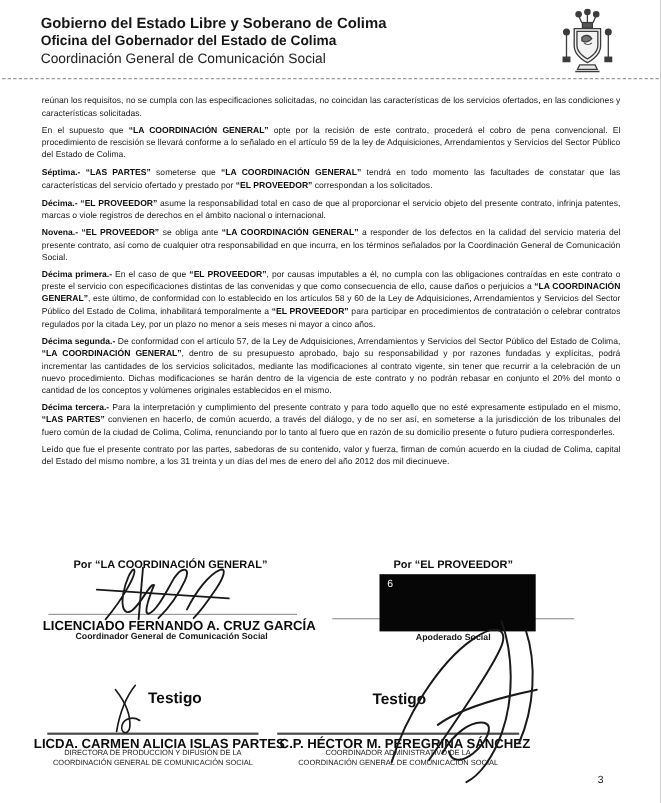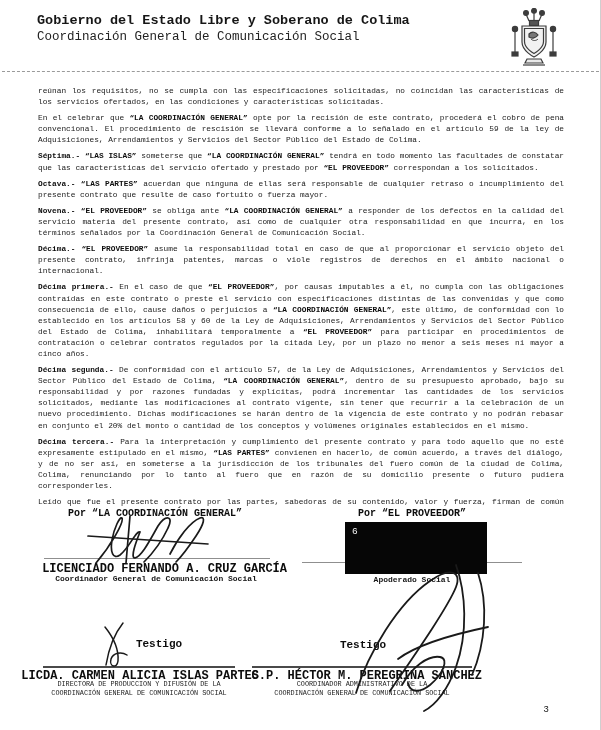--- a/index.html
+++ b/index.html
@@ -1,21 +1,21 @@
 <!DOCTYPE html>
 <html><head>
 <meta charset="utf-8">
 <style>
   html,body{margin:0;padding:0;background:#e8e8e8;}
   .page{
     position:relative;
     width:601px;height:730px;
     margin:0 auto;
     background:#ffffff;
-    font-family:Liberation Mono, monospace;
+    font-family:Liberation Sans, sans-serif;
     color:#1b1b1b;
     overflow:hidden;
     border-right:1px solid #cfcfcf;
     box-sizing:border-box;
   }
   
   .hdr{position:absolute;left:0;top:0;width:601px;height:73px;}
   .hdr-text{position:absolute;left:37px;top:12px;}
   .h1{font-size:13.5px;font-weight:bold;color:#161616;line-height:17px;}
   .h2{font-size:12.5px;font-weight:bold;color:#161616;line-height:16px;}
@@ -34,37 +34,38 @@
     color:#1b1b1b;
   }
   .para .b{font-weight:bold;color:#0d0d0d;}
   
   .sig-title{position:absolute;font-size:10px;font-weight:bold;text-align:center;color:#0d0d0d;}
   .sig-line{position:absolute;border-top:1.5px solid #8f8f8f;}
   .sig-line.dark{border-top:2px solid #4a4a4a;}
   .sig-name{position:absolute;font-size:12px;font-weight:bold;text-align:right;color:#0d0d0d;}
   .sig-role{position:absolute;font-size:8px;font-weight:bold;text-align:center;color:#161616;}
   .sig-role-sm{position:absolute;font-size:6.8px;font-weight:normal;text-align:center;color:#222;line-height:9px;}
-  .testigo{position:absolute;font-size:11px;font-weight:bold;text-align:center;color:#0d0d0d;margin-top:12px;}
+  .testigo{position:absolute;font-size:14px;font-weight:bold;text-align:center;color:#0d0d0d;}
   .redaction{
     position:absolute;left:345px;top:522px;width:142px;height:52px;
     background:#060606;color:#f5f5f5;font-size:9.5px;
     padding:4px 0 0 7px;box-sizing:border-box;z-index:3;
   }
   .sigsvg{position:absolute;z-index:4;}
   .pagenum{position:absolute;left:536px;top:704px;width:20px;text-align:center;font-size:9.5px;color:#222;}
 </style>
 </head>
 <body>
 
 <div class="page">
 
   <div class="hdr">
     <div class="hdr-text">
       <div class="h1">Gobierno del Estado Libre y Soberano de Colima</div>
+      <div class="h2">Oficina del Gobernador del Estado de Colima</div>
       <div class="h3">Coordinación General de Comunicación Social</div>
     </div>
     <div class="emblem">
       <svg width="58" height="60" viewBox="0 0 58 60">
         <g stroke="#3c3c3c" fill="none" stroke-width="1.2">
           <line x1="24" y1="13" x2="21" y2="6"></line>
             <line x1="29" y1="12" x2="29" y2="3"></line>
             <line x1="34" y1="13" x2="37" y2="6"></line>
           <circle cx="21" cy="5" r="2.4" fill="#3c3c3c"></circle>
             <circle cx="29" cy="2.8" r="2.4" fill="#3c3c3c"></circle>
@@ -83,25 +84,24 @@
           <path d="M22,51 h14 l2,4 h-18 z" fill="#e9e9e9"></path>
           <line x1="18" y1="57" x2="40" y2="57"></line>
         </g>
       </svg>
     </div>
     <div class="divider"></div>
   </div>
 
   <main class="body">
       <p class="para"><span>reúnan los requisitos, no se cumpla con las especificaciones solicitadas, no coincidan las características de los servicios ofertados, en las condiciones y características solicitadas.</span></p>
-      <p class="para"><span>En el celebrar que </span><span class="b">“LA COORDINACIÓN GENERAL”</span><span> opte por la recisión de este contrato, procederá el cobro de pena convencional. El procedimiento de rescisión se llevará conforme a lo señalado en el artículo 59 de la ley de Adquisiciones, Arrendamientos y Servicios del Sector Público del Estado de Colima.</span></p>
-      <p class="para"><span class="b">Séptima.- “LAS ISLAS”</span><span> someterse que </span><span class="b">“LA COORDINACIÓN GENERAL”</span><span> tendrá en todo momento las facultades de constatar que las características del servicio ofertado y prestado por </span><span class="b">“EL PROVEEDOR”</span><span> correspondan a los solicitados.</span></p>
-      <p class="para"><span class="b">Octava.- “LAS PARTES”</span><span> acuerdan que ninguna de ellas será responsable de cualquier retraso o incumplimiento del presente contrato que resulte de caso fortuito o fuerza mayor.</span></p>
+      <p class="para"><span>En el supuesto que </span><span class="b">“LA COORDINACIÓN GENERAL”</span><span> opte por la recisión de este contrato, procederá el cobro de pena convencional. El procedimiento de rescisión se llevará conforme a lo señalado en el artículo 59 de la ley de Adquisiciones, Arrendamientos y Servicios del Sector Público del Estado de Colima.</span></p>
+      <p class="para"><span class="b">Séptima.- “LAS PARTES”</span><span> someterse que </span><span class="b">“LA COORDINACIÓN GENERAL”</span><span> tendrá en todo momento las facultades de constatar que las características del servicio ofertado y prestado por </span><span class="b">“EL PROVEEDOR”</span><span> correspondan a los solicitados.</span></p>
+      <p class="para"><span class="b">Décima.- “EL PROVEEDOR”</span><span> asume la responsabilidad total en caso de que al proporcionar el servicio objeto del presente contrato, infrinja patentes, marcas o viole registros de derechos en el ámbito nacional o internacional.</span></p>
       <p class="para"><span class="b">Novena.- “EL PROVEEDOR”</span><span> se obliga ante </span><span class="b">“LA COORDINACIÓN GENERAL”</span><span> a responder de los defectos en la calidad del servicio  materia del presente contrato, así como de cualquier otra responsabilidad en que incurra, en los términos señalados por la Coordinación General de Comunicación Social.</span></p>
-      <p class="para"><span class="b">Décima.- “EL PROVEEDOR”</span><span> asume la responsabilidad total en caso de que al proporcionar el servicio objeto del presente contrato, infrinja patentes, marcas o viole registros de derechos en el ámbito nacional o internacional.</span></p>
       <p class="para"><span class="b">Décima primera.-</span><span> En el caso de que </span><span class="b">“EL PROVEEDOR”</span><span>, por causas imputables a él, no cumpla con las obligaciones contraídas en este contrato o preste el servicio con especificaciones distintas de las convenidas y que como consecuencia de ello, cause daños o perjuicios a </span><span class="b">“LA COORDINACIÓN GENERAL”</span><span>, este último, de conformidad con lo establecido en los artículos 58 y 60 de la Ley de Adquisiciones, Arrendamientos y Servicios del Sector Público del Estado de Colima, inhabilitará temporalmente a </span><span class="b">“EL PROVEEDOR”</span><span> para participar en procedimientos de contratación o celebrar contratos regulados por la citada Ley, por un plazo no menor a seis meses ni mayor a cinco años.</span></p>
       <p class="para"><span class="b">Décima segunda.-</span><span> De conformidad con el artículo 57, de la Ley de Adquisiciones, Arrendamientos y Servicios del Sector Público del Estado de  Colima, </span><span class="b">“LA COORDINACIÓN GENERAL”</span><span>, dentro de su presupuesto aprobado, bajo su responsabilidad y por razones fundadas y explícitas, podrá incrementar las cantidades de los servicios solicitados, mediante las  modificaciones al contrato vigente, sin tener que recurrir a la celebración de un nuevo procedimiento. Dichas modificaciones se harán dentro de la vigencia de este contrato y no podrán rebasar en conjunto el 20% del monto o cantidad de los conceptos y volúmenes originales establecidos en el mismo.</span></p>
       <p class="para"><span class="b">Décima tercera.-</span><span> Para la interpretación y cumplimiento del presente contrato y para todo aquello que no esté expresamente estipulado en el mismo, </span><span class="b">“LAS PARTES”</span><span> convienen en hacerlo, de común acuerdo, a través del diálogo, y de no ser así,  en someterse a la jurisdicción de los tribunales del fuero común de la ciudad de Colima, Colima, renunciando por lo tanto al fuero que en razón de su domicilio presente o futuro pudiera corresponderles.</span></p>
       <p class="para"><span>Leído que fue el presente contrato por las partes, sabedoras de su contenido, valor y fuerza, firman de común acuerdo en la ciudad de Colima, capital del Estado del mismo nombre, a los 31 treinta y un días del mes de enero del año 2012 dos mil diecinueve.</span></p>
     </main>
 
   <div>
 
     <div class="sig-title" style="left:40px;top:508px;width:230px;">Por “LA COORDINACIÓN GENERAL”</div>
     <svg class="sigsvg" style="left:78px;top:514px;" width="165" height="50" viewBox="0 0 165 50">

